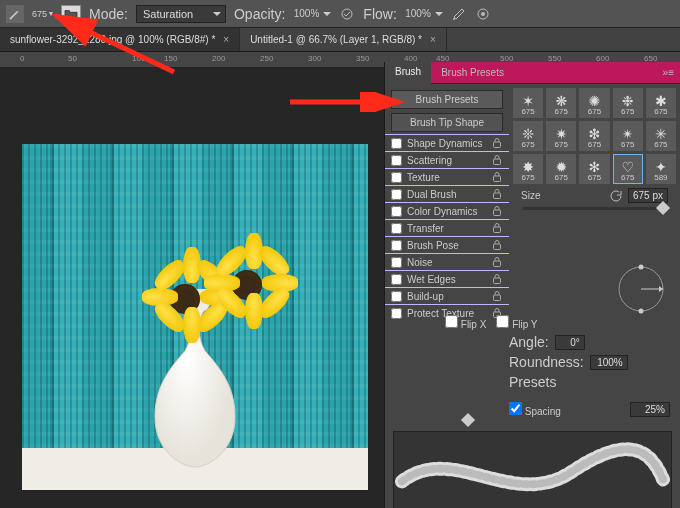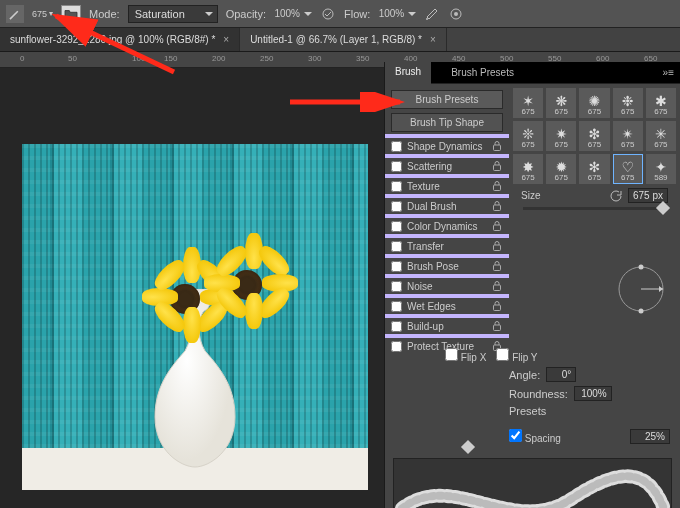--- a/index.html
+++ b/index.html
@@ -6,21 +6,21 @@
 body { background: #323232; width: 680px; height: 508px; overflow: hidden; position: relative; color: #ccc; font-size: 10px; }
 
 
 .options-bar { height: 28px; background: #535353; display: flex; align-items: center; padding: 0 6px; gap: 8px; border-bottom: 1px solid #222; }
 .tool-icon { width: 18px; height: 18px; background: #666; display: flex; align-items: center; justify-content: center; }
 .brush-preset-toggle { display: flex; align-items: center; gap: 2px; }
 .size-val { font-size: 9px; }
 .chev { font-size: 8px; color: #ccc; }
 .folder-btn { width: 20px; height: 18px; background: #dcdcdc; border: 1px solid #888; display: flex; align-items: center; justify-content: center; }
 .folder-btn svg { width: 14px; height: 12px; }
-.lbl { font-size: 11px; color: #ccc; }
+.lbl { font-size: 14px; color: #ccc; }
 .select { background: #3a3a3a; border: 1px solid #222; padding: 2px 16px 2px 6px; font-size: 11px; color: #ddd; position: relative; min-width: 90px; }
 .select::after { content: ""; position: absolute; right: 4px; top: 50%; border: 4px solid transparent; border-top-color: #ccc; transform: translateY(-25%); }
 .opacity-grp, .flow-grp { display: flex; align-items: center; gap: 4px; }
 .val-box { min-width: 42px; text-align: right; position: relative; padding-right: 12px; }
 .val-box::after { content: ""; position: absolute; right: 0; top: 50%; border: 4px solid transparent; border-top-color: #ccc; transform: translateY(-25%); }
 .mini-icon { width: 16px; height: 16px; display: flex; align-items: center; justify-content: center; color: #bbb; }
 
 
 .tabs-bar { height: 24px; background: #424242; display: flex; align-items: stretch; border-bottom: 1px solid #1a1a1a; }
 .doc-tab { padding: 0 10px; display: flex; align-items: center; font-size: 10px; color: #ddd; border-right: 1px solid #2a2a2a; position: relative; }
@@ -38,31 +38,31 @@
 .wood::after { content:""; position: absolute; inset:0; background: repeating-linear-gradient(90deg, rgba(0,0,0,.18) 0 2px, transparent 2px 6px), repeating-linear-gradient(0deg, rgba(255,255,255,.05) 0 4px, transparent 4px 12px); }
 .table { position: absolute; left:0; right:0; bottom:0; height: 12%; background: #f0ede6; }
 .vase { position: absolute; left: 50%; bottom: 6%; transform: translateX(-50%); }
 .vase svg { display: block; }
 .flower { position: absolute; }
 .petal { position: absolute; width: 36px; height: 18px; background: radial-gradient(ellipse at 30% 50%, #ffe24a, #f5c90f 70%); border-radius: 60% 70% 70% 60% / 50% 50% 50% 50%; }
 .center { position: absolute; width: 30px; height: 30px; background: radial-gradient(circle, #3a2a16 40%, #5a3c1c 70%); border-radius: 50%; box-shadow: inset 0 0 6px #1a1208; }
 
 
 .panel { position: absolute; right: 0; top: 62px; width: 296px; bottom: 0; background: #454545; border-left: 1px solid #1a1a1a; display: flex; flex-direction: column; font-size: 10px; }
-.panel-tabs { display: flex; align-items: center; height: 22px; background: #000000; border-bottom: 1px solid #222; gap: 10px; }
+.panel-tabs { display: flex; align-items: center; height: 22px; background: #be185d; border-bottom: 1px solid #222; }
 .panel-tab { padding: 0 10px; line-height: 22px; color: #bbb; }
 .panel-tab.active { background: #454545; color: #eee; border-bottom: 1px solid #454545; }
 .panel-tabs .menu-btn { margin-left: auto; padding: 0 6px; color: #bbb; }
 .panel-body { flex: 1; display: flex; flex-direction: column; overflow: hidden; }
 .row1 { display: flex; }
 .left-col { width: 124px; display: flex; flex-direction: column; }
 .presets-btn { margin: 6px 6px 4px 6px; background: #5a5a5a; border: 1px solid #2a2a2a; text-align: center; padding: 3px 0; }
 .tip-shape { margin: 0 6px 2px 6px; background: #525252; border: 1px solid #2a2a2a; text-align: center; padding: 3px 0; }
 .opt-list { display: flex; flex-direction: column; }
-.opt-row { display: flex; align-items: center; padding: 2px 6px; gap: 5px; border-top: 4px solid #c4b5fd; }
+.opt-row { display: flex; align-items: center; padding: 2px 6px; gap: 5px; border-top: 1px solid #c4b5fd; }
 .opt-row input[type=checkbox] { width: 11px; height: 11px; accent-color: #4a90d9; }
 .lock { margin-left: auto; width: 12px; height: 12px; }
 .lock svg { width: 12px; height: 12px; }
 .thumbs { flex: 1; padding: 4px; }
 .thumbs-grid { display: grid; grid-template-columns: repeat(5, 1fr); gap: 3px; }
 .thumb { background: #5a5a5a; height: 30px; display: flex; flex-direction: column; align-items: center; justify-content: flex-end; position: relative; border: 1px solid transparent; }
 .thumb.sel { border-color: #6fb4ff; }
 .thumb .blob { position: absolute; top: 4px; font-size: 14px; color: #ddd; filter: blur(.3px); }
 .thumb .num { font-size: 8px; color: #ccc; margin-bottom: 1px; }
 .section { padding: 4px 8px 2px 8px; }
@@ -145,21 +145,21 @@
 <div class="ruler-h" id="ruler-h">
     <span style="left: 20px;">0</span>
     <span style="left: 68px;">50</span>
     <span style="left: 132px;">100</span>
     <span style="left: 164px;">150</span>
     <span style="left: 212px;">200</span>
     <span style="left: 260px;">250</span>
     <span style="left: 308px;">300</span>
     <span style="left: 356px;">350</span>
     <span style="left: 404px;">400</span>
-    <span style="left: 452px; text-decoration: underline;">450</span>
+    <span style="left: 436px; text-decoration: underline;">450</span>
     <span style="left: 500px;">500</span>
     <span style="left: 548px;">550</span>
     <span style="left: 596px;">600</span>
     <span style="left: 644px;">650</span>
   </div>
 
 <div class="canvas-area">
   <div class="artwork">
     <div class="wood"></div>
     <div class="table"></div>

